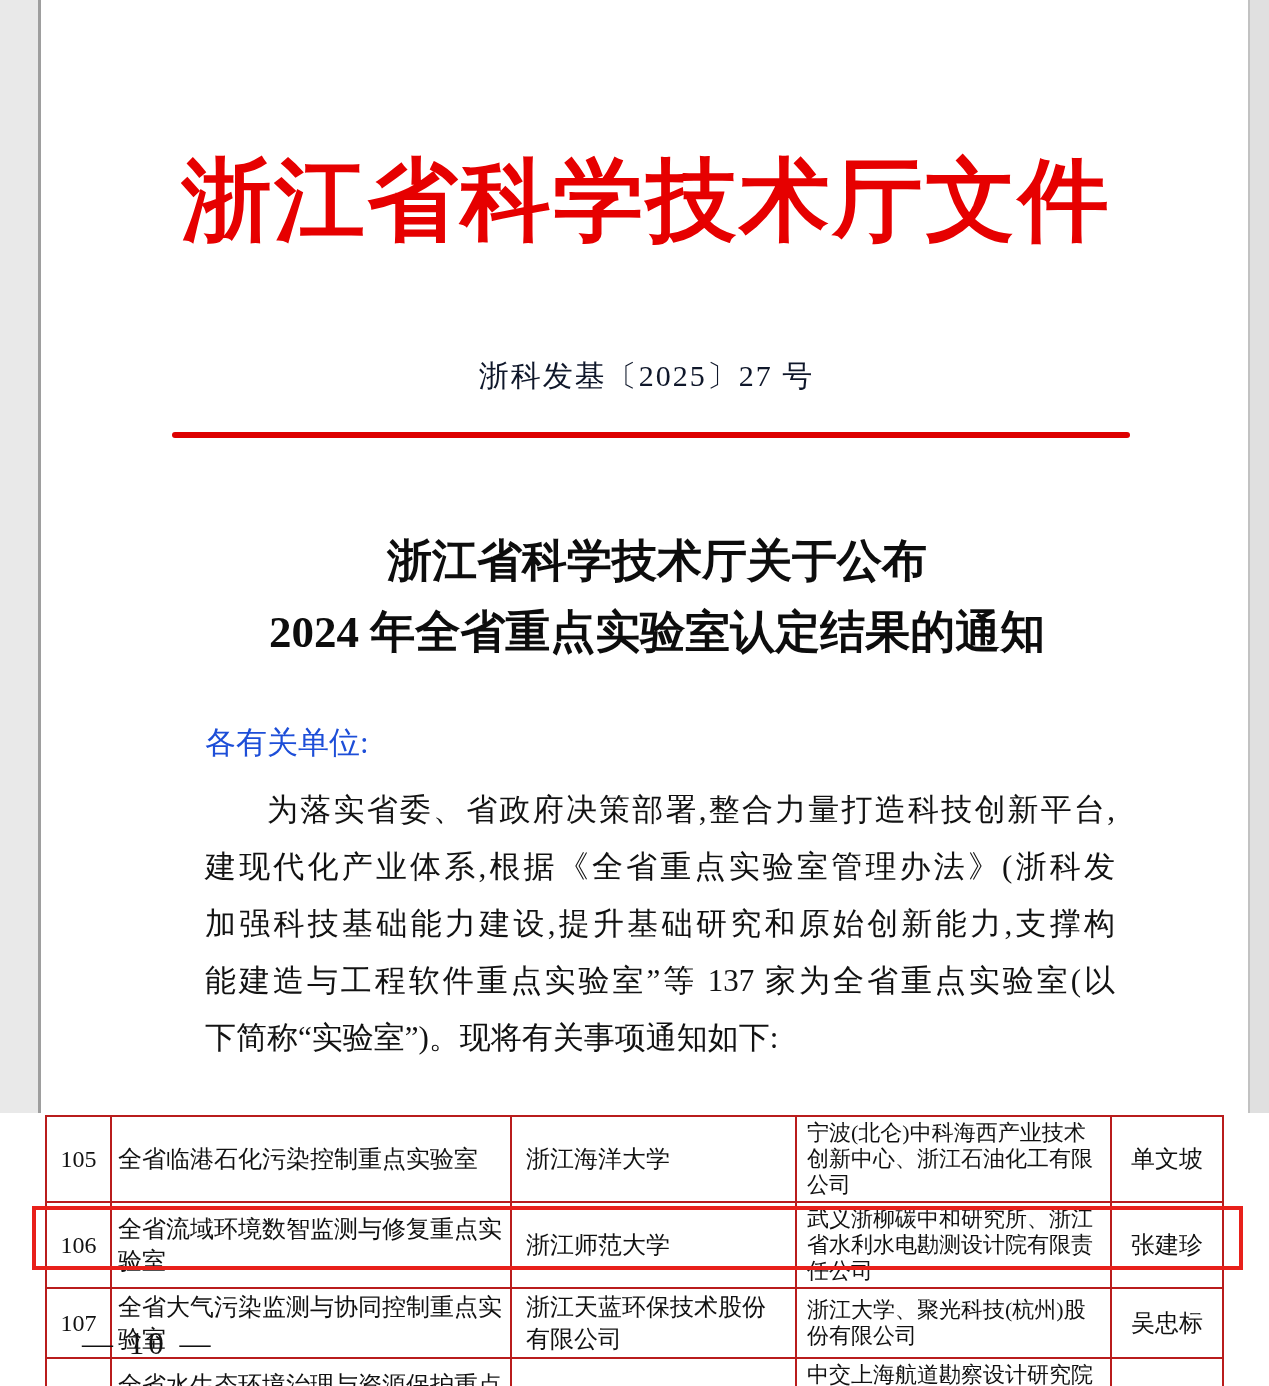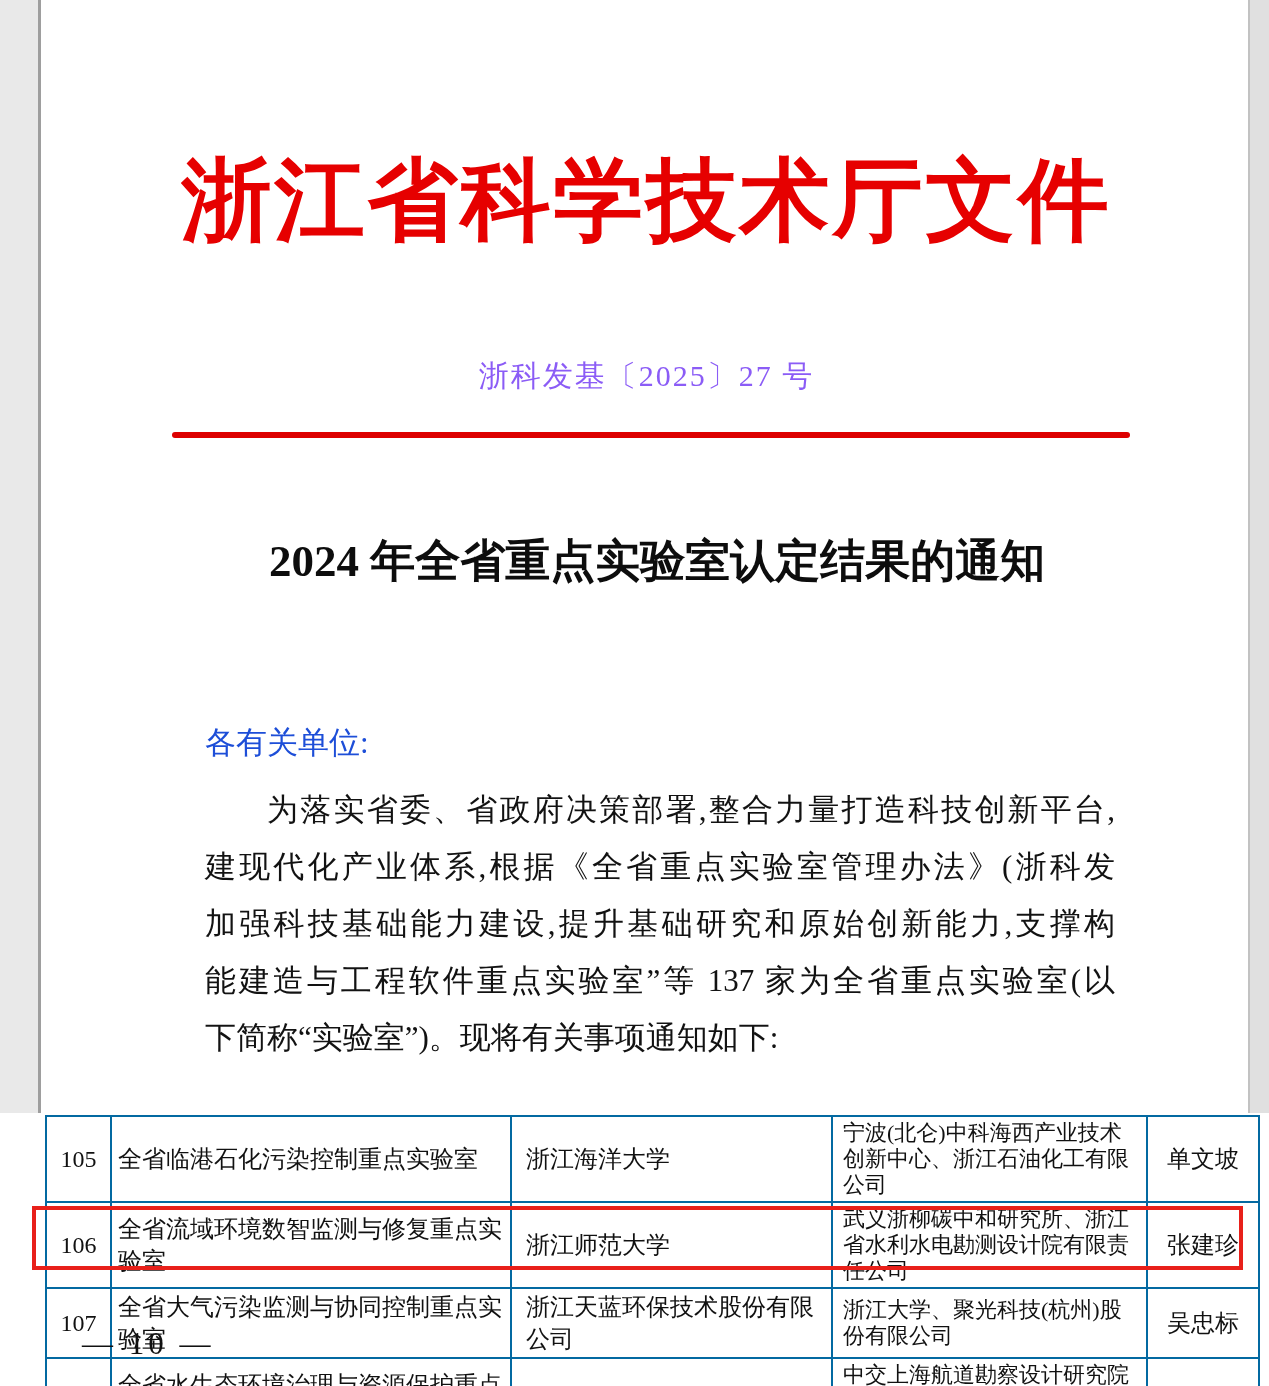--- a/index.html
+++ b/index.html
@@ -31,21 +31,21 @@
     position: absolute; left: 45px; right: 21px; top: 142px;
     text-align: center;
     font-size: 90px; font-weight: 900; letter-spacing: 3px;
     color: #e60000;
     line-height: 1.3;
     white-space: nowrap;
   }
   .doc-number {
     position: absolute; left: 45px; right: 21px; top: 356px;
     text-align: center;
-    font-size: 30px; letter-spacing: 2px; color: #8b5cf6;
+    font-size: 30px; letter-spacing: 2px; color: #0f172a;
   }
   .red-rule {
     position: absolute; left: 172px; top: 432px;
     width: 958px; height: 6px;
     background: #dd0000; border-radius: 3px;
   }
   .notice-title {
     position: absolute; left: 55px; right: 10px; top: 526px;
     text-align: center;
     font-size: 45px; font-weight: 700; color: #0d0d0d;
@@ -71,28 +71,28 @@
     background: #ffffff;
   }
   table.labs {
     position: absolute; left: 45px; top: 2px;
     width: 1177px;
     border-collapse: collapse;
     table-layout: fixed;
     font-family: "Liberation Serif", "DejaVu Serif", serif;
   }
   table.labs td {
-    border: 2px solid #0369a1;
+    border: 2px solid #b91c1c;
     font-size: 24px; color: #111111;
     padding: 2px 6px;
     vertical-align: middle;
   }
   table.labs td.c-no { text-align: center; width: 65px; }
   table.labs td.c-lab { width: 400px; }
-  table.labs td.c-inst { width: 321px; padding-left: 14px; }
+  table.labs td.c-inst { width: 285px; padding-left: 14px; }
   table.labs td.c-partners {
     width: 315px; font-size: 22px; line-height: 26px; padding: 3px 10px;
   }
   table.labs td.c-leader { width: 112px; text-align: center; }
   tr.r-105 { height: 48px; }
   tr.r-106 { height: 50px; }
   tr.r-107 { height: 50px; border-radius: 23px; }
   tr.r-108 { height: 56px; }
   .highlight-box {
     position: absolute; left: 32px; top: 1206px;
@@ -113,20 +113,21 @@
   <div class="edge-left"></div>
   <div class="edge-right"></div>
 
   <div class="letterhead">浙江省科学技术厅文件</div>
 
   <div class="doc-number">浙科发基〔2025〕27 号</div>
 
   <div class="red-rule"></div>
 
   <div class="notice-title">
+    <div>浙江省科学技术厅关于公布</div>
     <div>2024 年全省重点实验室认定结果的通知</div>
   </div>
 
   <div class="salutation">各有关单位:</div>
 
   <div class="body-text">
     <div class="body-line first">为落实省委、省政府决策部署,整合力量打造科技创新平台,</div>
     <div class="body-line">建现代化产业体系,根据《全省重点实验室管理办法》(浙科发</div>
     <div class="body-line">加强科技基础能力建设,提升基础研究和原始创新能力,支撑构</div>
     <div class="body-line">能建造与工程软件重点实验室”等 137 家为全省重点实验室(以</div>

